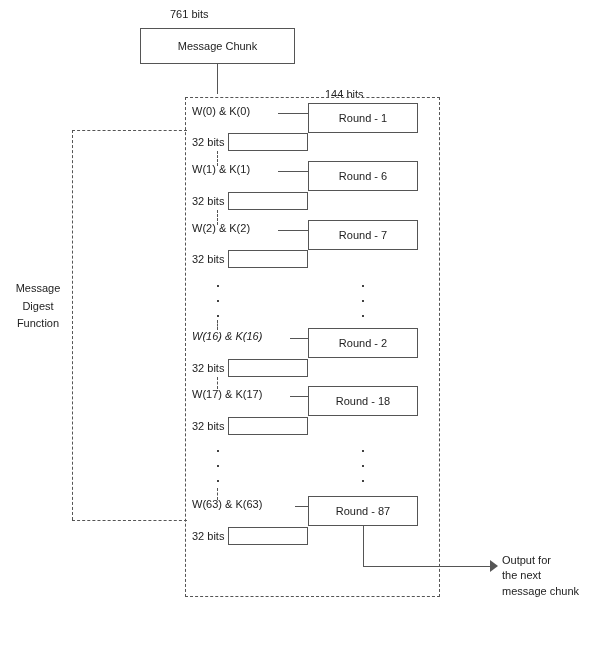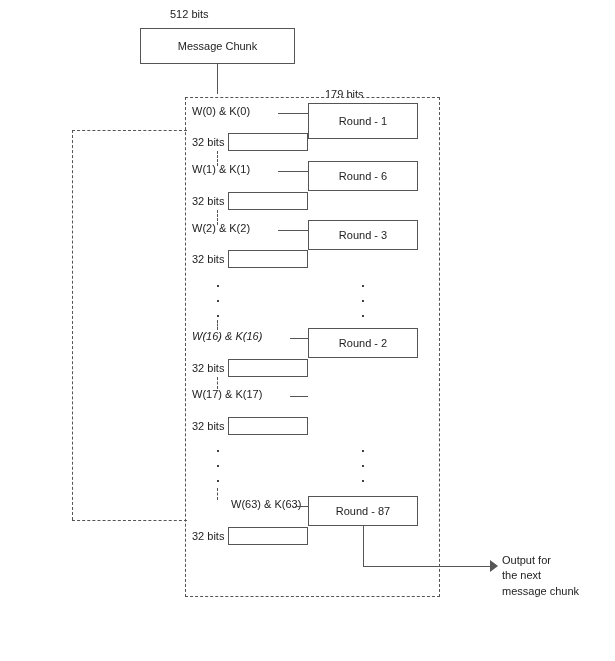--- a/index.html
+++ b/index.html
@@ -48,58 +48,58 @@
     .line-h-solid {
       position: absolute;
       border-top: 1.5px solid #555;
     }
   </style>
 </head>
 <body>
 
 <div class="diagram">
 
-  <div class="label" style="left:170px; top:8px;">512 bits</div>
+  <div class="label" style="left:170px; top:8px;">761 bits</div>
 
   <div class="box-solid" style="left:140px; top:28px; width:155px; height:36px; display:flex; align-items:center; justify-content:center;">
     <span>Message Chunk</span>
   </div>
 
   <div class="line-v-solid" style="left:217px; top:64px; height:30px;"></div>
 
-  <div class="label" style="left:325px; top:88px;">179 bits</div>
+  <div class="label" style="left:325px; top:88px;">144 bits</div>
 
   <div class="box" style="left:185px; top:97px; width:255px; height:500px;"></div>
 
   <div class="label" style="left:192px; top:105px;">W(0) &amp; K(0)</div>
 
   <div class="line-h-solid" style="left:278px; top:113px; width:30px;"></div>
 
-  <div class="box-solid" style="left:308px; top:103px; width:110px; height:36px; display:flex; align-items:center; justify-content:center;">
+  <div class="box-solid" style="left:308px; top:103px; width:110px; height:30px; display:flex; align-items:center; justify-content:center;">
     <span>Round - 1</span>
   </div>
 
   <div class="label" style="left:192px; top:136px;">32 bits</div>
 
   <div class="box-solid" style="left:228px; top:133px; width:80px; height:18px;"></div>
 
   <div class="line-v" style="left:217px; top:151px; height:15px;"></div>
   <div class="label" style="left:192px; top:163px;">W(1) &amp; K(1)</div>
   <div class="line-h-solid" style="left:278px; top:171px; width:30px;"></div>
   <div class="box-solid" style="left:308px; top:161px; width:110px; height:30px; display:flex; align-items:center; justify-content:center;">
     <span>Round - 6</span>
   </div>
   <div class="label" style="left:192px; top:195px;">32 bits</div>
   <div class="box-solid" style="left:228px; top:192px; width:80px; height:18px;"></div>
 
   <div class="line-v" style="left:217px; top:210px; height:15px;"></div>
   <div class="label" style="left:192px; top:222px;">W(2) &amp; K(2)</div>
   <div class="line-h-solid" style="left:278px; top:230px; width:30px;"></div>
   <div class="box-solid" style="left:308px; top:220px; width:110px; height:30px; display:flex; align-items:center; justify-content:center;">
-    <span>Round - 3</span>
+    <span>Round - 7</span>
   </div>
   <div class="label" style="left:192px; top:253px;">32 bits</div>
   <div class="box-solid" style="left:228px; top:250px; width:80px; height:18px;"></div>
 
   <div class="label" style="left:215px; top:275px; font-size:18px; letter-spacing:2px;">·</div>
   <div class="label" style="left:215px; top:290px; font-size:18px; letter-spacing:2px;">·</div>
   <div class="label" style="left:215px; top:305px; font-size:18px; letter-spacing:2px;">·</div>
   <div class="label" style="left:360px; top:275px; font-size:18px; letter-spacing:2px;">·</div>
   <div class="label" style="left:360px; top:290px; font-size:18px; letter-spacing:2px;">·</div>
   <div class="label" style="left:360px; top:305px; font-size:18px; letter-spacing:2px;">·</div>
@@ -109,47 +109,51 @@
   <div class="line-h-solid" style="left:290px; top:338px; width:18px;"></div>
   <div class="box-solid" style="left:308px; top:328px; width:110px; height:30px; display:flex; align-items:center; justify-content:center;">
     <span>Round - 2</span>
   </div>
   <div class="label" style="left:192px; top:362px;">32 bits</div>
   <div class="box-solid" style="left:228px; top:359px; width:80px; height:18px;"></div>
 
   <div class="line-v" style="left:217px; top:377px; height:12px;"></div>
   <div class="label" style="left:192px; top:388px;">W(17) &amp; K(17)</div>
   <div class="line-h-solid" style="left:290px; top:396px; width:18px;"></div>
+  <div class="box-solid" style="left:308px; top:386px; width:110px; height:30px; display:flex; align-items:center; justify-content:center;">
+    <span>Round - 18</span>
+  </div>
   <div class="label" style="left:192px; top:420px;">32 bits</div>
   <div class="box-solid" style="left:228px; top:417px; width:80px; height:18px;"></div>
 
   <div class="label" style="left:215px; top:440px; font-size:18px;">·</div>
   <div class="label" style="left:215px; top:455px; font-size:18px;">·</div>
   <div class="label" style="left:215px; top:470px; font-size:18px;">·</div>
   <div class="label" style="left:360px; top:440px; font-size:18px;">·</div>
   <div class="label" style="left:360px; top:455px; font-size:18px;">·</div>
   <div class="label" style="left:360px; top:470px; font-size:18px;">·</div>
 
   <div class="line-v" style="left:217px; top:488px; height:12px;"></div>
-  <div class="label" style="left:192px; top:498px;margin-left:39px;">W(63) &amp; K(63)</div>
+  <div class="label" style="left:192px; top:498px;">W(63) &amp; K(63)</div>
   <div class="line-h-solid" style="left:295px; top:506px; width:13px;"></div>
   <div class="box-solid" style="left:308px; top:496px; width:110px; height:30px; display:flex; align-items:center; justify-content:center;">
     <span>Round - 87</span>
   </div>
   <div class="label" style="left:192px; top:530px;">32 bits</div>
   <div class="box-solid" style="left:228px; top:527px; width:80px; height:18px;"></div>
 
   <div class="line-v-solid" style="left:363px; top:526px; height:40px;"></div>
 
   <div class="line-h-solid" style="left:363px; top:566px; width:130px;"></div>
 
   <div style="position:absolute; left:490px; top:560px; width:0; height:0; border-top:6px solid transparent; border-bottom:6px solid transparent; border-left:8px solid #555;"></div>
 
   <div class="label" style="left:502px; top:553px; line-height:1.4;">Output for<br>the next<br>message chunk</div>
 
+  <div class="label" style="left:8px; top:280px; line-height:1.6; text-align:center; width:60px;">Message<br>Digest<br>Function</div>
 
   <div class="line-h" style="left:72px; top:130px; width:115px;"></div>
 
   <div class="line-v" style="left:72px; top:130px; height:390px;"></div>
 
   <div class="line-h" style="left:72px; top:520px; width:115px;"></div>
 
 </div>
 
 </body></html>

